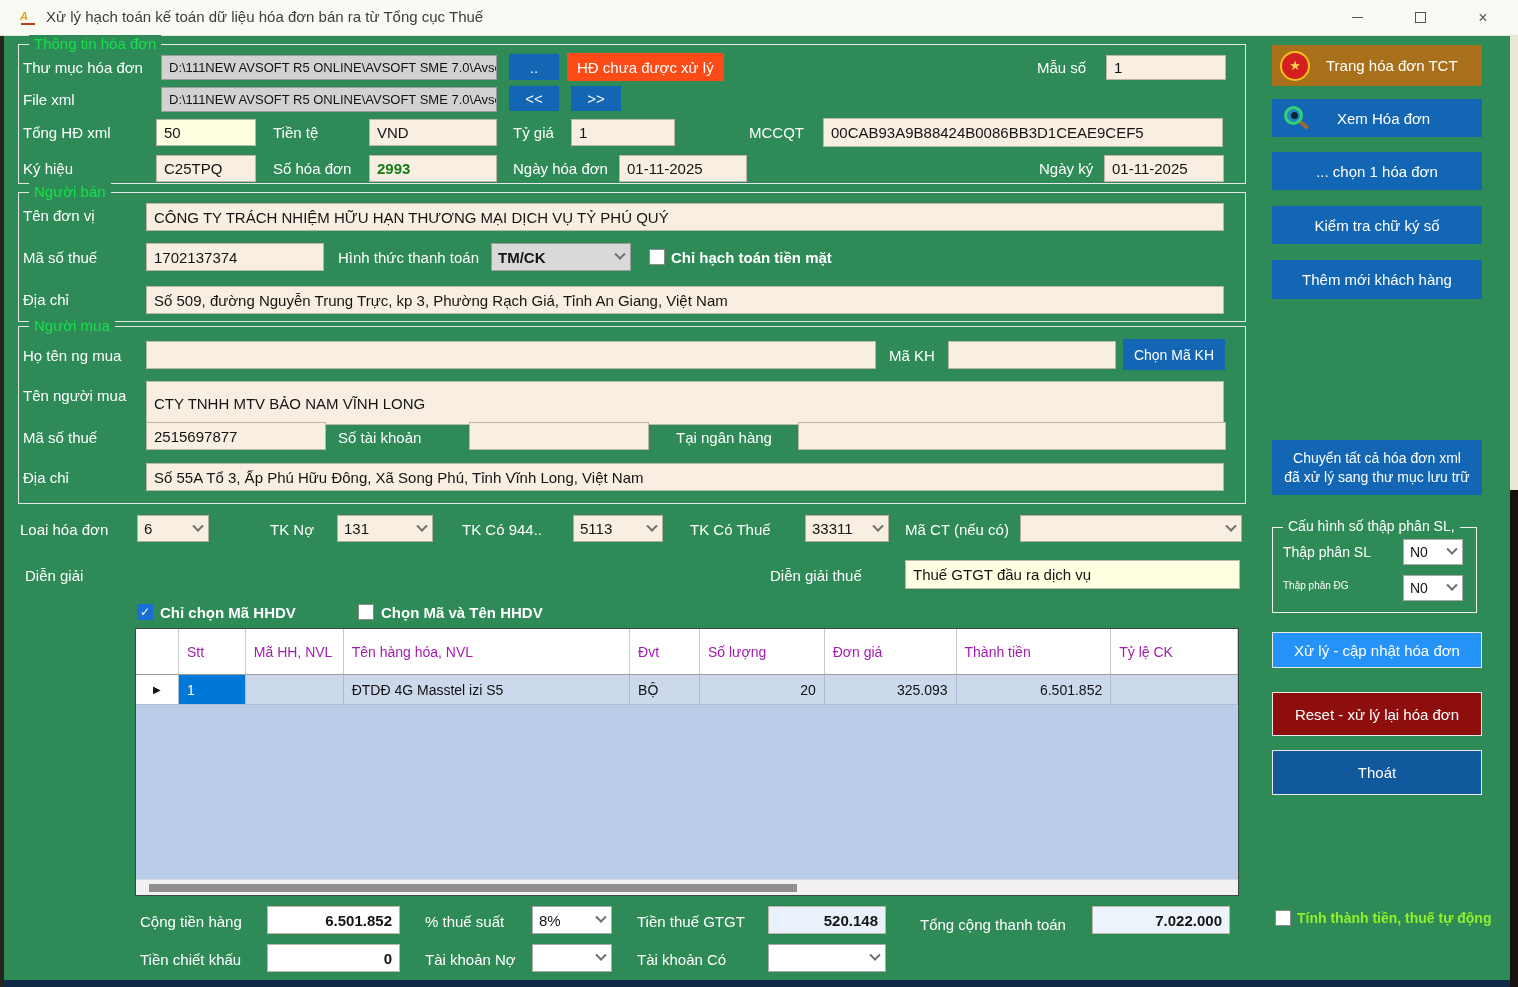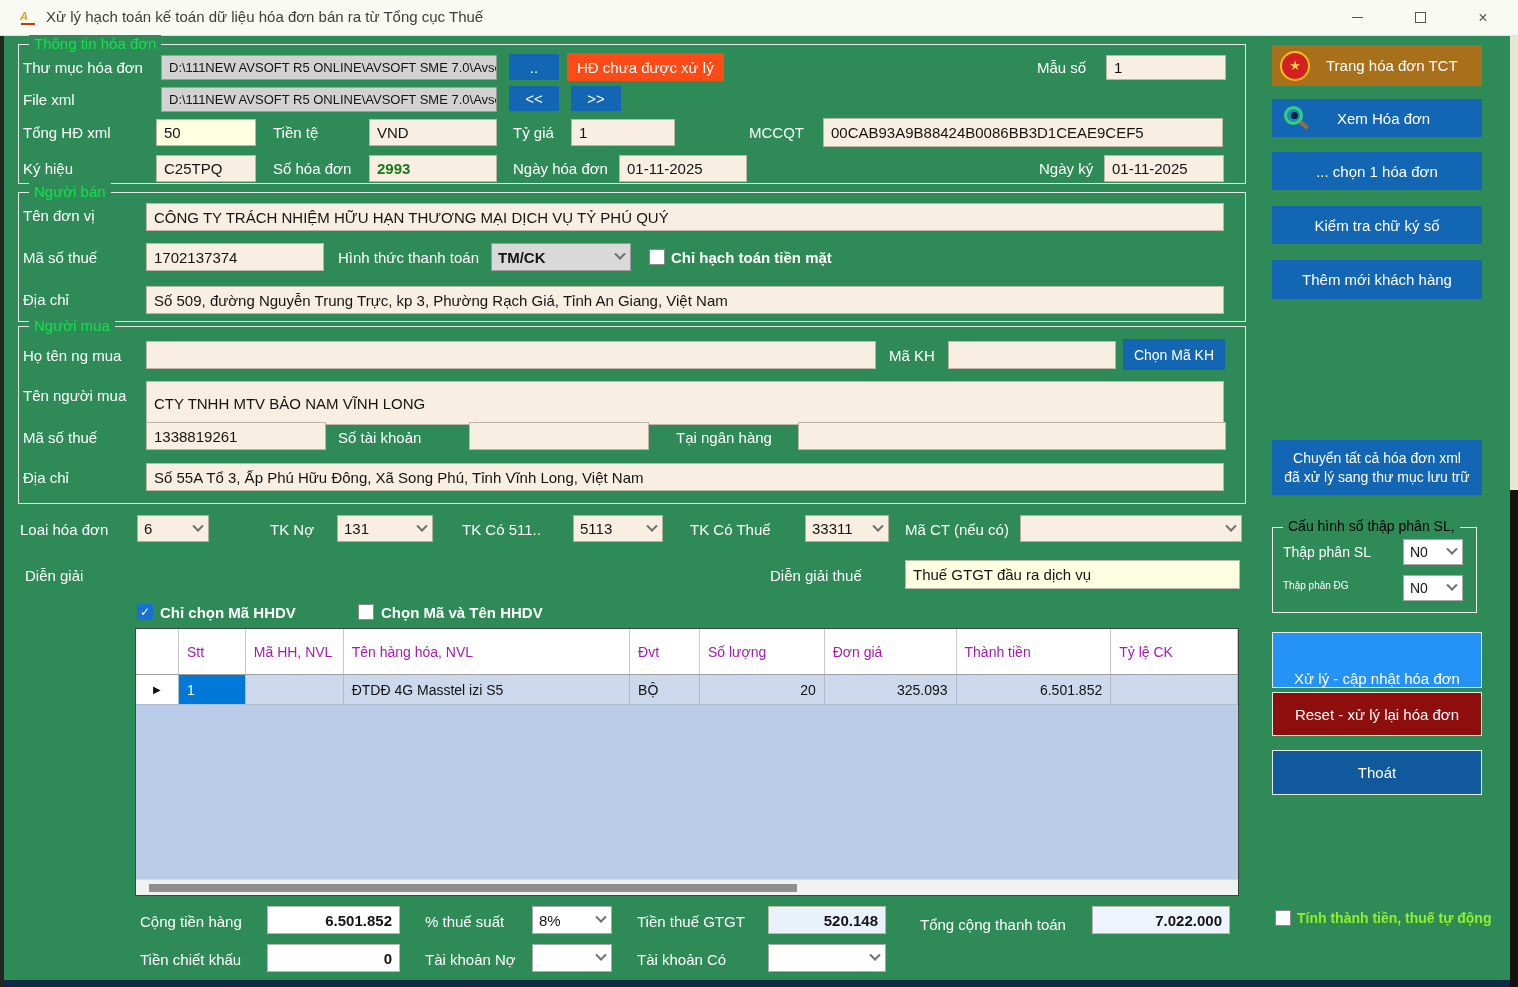--- a/index.html
+++ b/index.html
@@ -149,41 +149,41 @@
     <span class="lbl" style="left:4px; top:20px;">Họ tên ng mua</span>
     <div class="inp" style="left:127px; top:14px; width:730px; height:28px;"></div>
     <span class="lbl" style="left:870px; top:20px;">Mã KH</span>
     <div class="inp" style="left:929px; top:14px; width:168px; height:28px;"></div>
     <div class="btn blue" style="left:1104px; top:12px; width:102px; height:31px; font-size:14px;">Chọn Mã KH</div>
 
     <span class="lbl" style="left:4px; top:60px;">Tên người mua</span>
     <div class="inp" style="left:127px; top:54px; width:1078px; height:44px;">CTY TNHH MTV BẢO NAM VĨNH LONG</div>
 
     <span class="lbl" style="left:4px; top:102px;">Mã số thuế</span>
-    <div class="inp" style="left:127px; top:95px; width:180px; height:28px;">1338819261</div>
+    <div class="inp" style="left:127px; top:95px; width:180px; height:28px;">2515697877</div>
     <span class="lbl" style="left:319px; top:102px;">Số tài khoản</span>
     <div class="inp" style="left:450px; top:95px; width:180px; height:28px;"></div>
     <span class="lbl" style="left:657px; top:102px;">Tại ngân hàng</span>
     <div class="inp" style="left:779px; top:95px; width:428px; height:28px;"></div>
 
     <span class="lbl" style="left:4px; top:142px;">Địa chỉ</span>
     <div class="inp" style="left:127px; top:136px; width:1078px; height:28px;">Số 55A Tổ 3, Ấp Phú Hữu Đông, Xã Song Phú, Tỉnh Vĩnh Long, Việt Nam</div>
   </div>
 
   <span class="lbl" style="left:20px; top:521px;">Loai hóa đơn</span>
   <div class="combo" style="left:137px; top:515px; width:72px; height:27px;">
       <span>6</span>
       <span class="chev"></span>
     </div>
   <span class="lbl" style="left:270px; top:521px;">TK Nợ</span>
   <div class="combo" style="left:337px; top:515px; width:96px; height:27px;">
       <span>131</span>
       <span class="chev"></span>
     </div>
-  <span class="lbl" style="left:462px; top:521px;">TK Có 511..</span>
+  <span class="lbl" style="left:462px; top:521px;">TK Có 944..</span>
   <div class="combo" style="left:573px; top:515px; width:90px; height:27px;">
       <span>5113</span>
       <span class="chev"></span>
     </div>
   <span class="lbl" style="left:690px; top:521px;">TK Có Thuế</span>
   <div class="combo" style="left:805px; top:515px; width:84px; height:27px;">
       <span>33311</span>
       <span class="chev"></span>
     </div>
   <span class="lbl" style="left:905px; top:521px;">Mã CT (nếu có)</span>
@@ -285,34 +285,34 @@
   <div class="sbtn blue" style="top:260px; height:39px;">
       <span>Thêm mới khách hàng</span>
     </div>
 
   <div class="sbtn blue" style="top:440px; height:55px; flex-direction:column; font-size:14px; line-height:19px;">
     <span>Chuyển tất cả hóa đơn xml</span>
     <span>đã xử lý sang thư mục lưu trữ</span>
   </div>
 
   <div class="grp" style="left:1272px; top:527px; width:205px; height:86px; border-color:#f0f0f0;">
-    <span class="legend" style="color:#000000; font-size:14px;">Cấu hình số thập phân SL,</span>
+    <span class="legend" style="color:#ffffff; font-size:14px;">Cấu hình số thập phân SL,</span>
     <span class="lbl" style="left:10px; top:16px; font-size:14px;">Thập phân SL</span>
     <div class="combo white" style="left:130px; top:11px; width:60px; height:26px; font-size:14px;">
         <span>N0</span>
         <span class="chev"></span>
       </div>
     <span class="lbl" style="left:10px; top:52px; font-size:10px;">Thập phân ĐG</span>
     <div class="combo white" style="left:130px; top:47px; width:60px; height:26px; font-size:14px;">
         <span>N0</span>
         <span class="chev"></span>
       </div>
   </div>
 
-  <div class="sbtn" style="top:632px; height:56px; background:#2492f7; border:1px solid #eaeaea;align-items:flex-end;">
+  <div class="sbtn" style="top:632px; height:36px; background:#2492f7; border:1px solid #eaeaea;">
       <span>Xử lý - cập nhật hóa đơn</span>
     </div>
   <div class="sbtn" style="top:692px; height:44px; background:#8e0e0e; border:1px solid #eaeaea;">
       <span>Reset - xử lý lại hóa đơn</span>
     </div>
   <div class="sbtn" style="top:750px; height:45px; background:#10599c; border:1px solid #eaeaea;">
       <span>Thoát</span>
     </div>
 
 </div>

